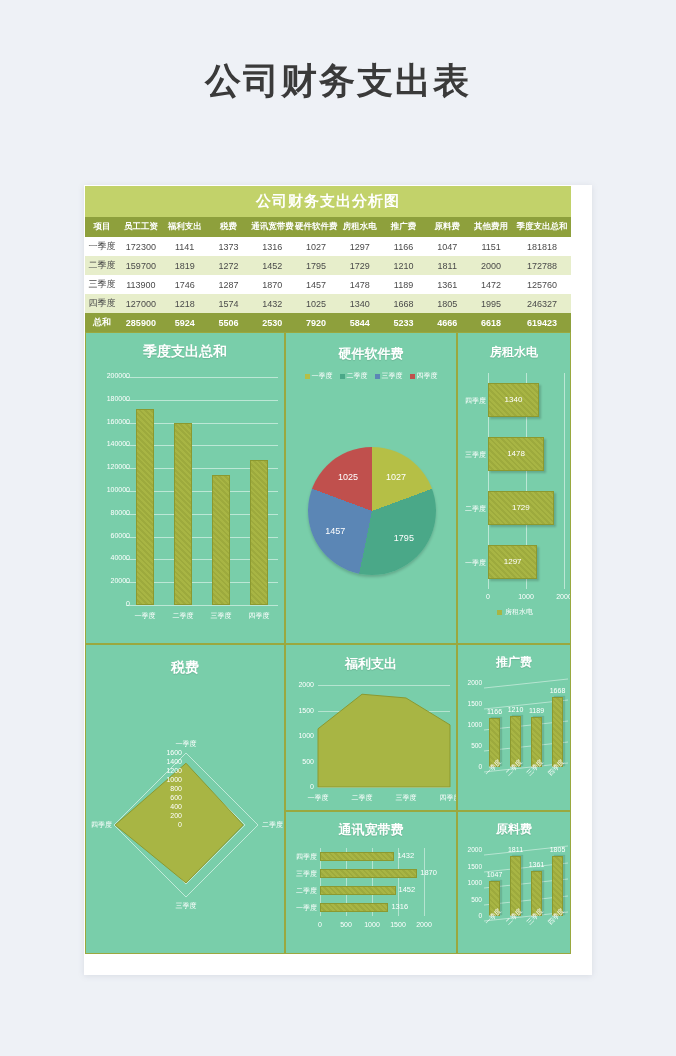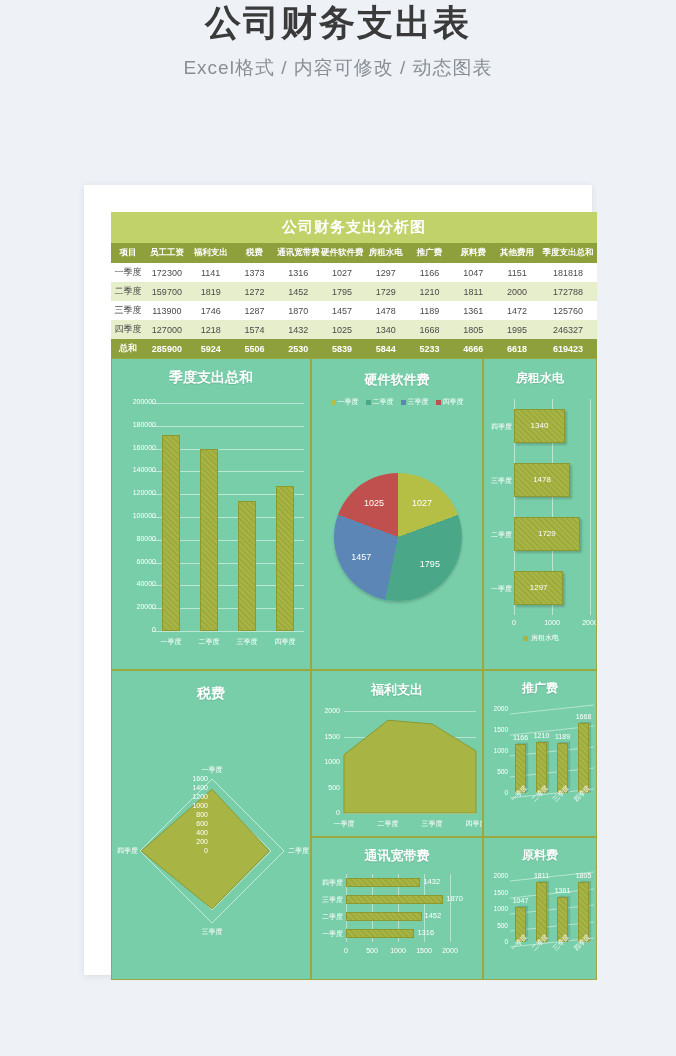--- a/index.html
+++ b/index.html
@@ -2,35 +2,35 @@
 <html><head>
 <meta charset="utf-8">
 <style>
   * { box-sizing: border-box; margin: 0; padding: 0; }
   body {
     width: 676px; height: 1056px;
     background: #eef1f6;
     font-family: "Liberation Sans", "DejaVu Sans", sans-serif;
     overflow: hidden;
   }
-  .page-header { text-align: center; }
+  .page-header { text-align: center; padding-top: 58px; }
   .page-title {
     font-size: 36px; font-weight: bold; color: #3a3a3a;
     letter-spacing: 2px; line-height: 1.3;
   }
   .page-subtitle {
     font-size: 19px; color: #8a8f96; margin-top: 8px; letter-spacing: 1px;
   }
 
   .card {
     position: absolute; left: 84px; top: 185px;
     width: 508px; height: 790px;
     background: #ffffff;
     box-shadow: 0 1px 6px rgba(120,130,150,0.18);
-    padding: 27px;
+    padding: 1px;
   }
   .sheet { width: 486px; height: 768px; position: relative; }
 
   
   .tbl-title {
     height: 31px; background: #c2d26a; color: #ffffff;
     font-size: 15px; font-weight: bold; letter-spacing: 1px;
     display: flex; align-items: center; justify-content: center;
   }
   table.exp { width: 100%; border-collapse: collapse; table-layout: fixed; }
@@ -70,21 +70,20 @@
   .legend-row {
     display: flex; justify-content: center; gap: 7px;
     font-size: 7px; color: #ffffff;
   }
 </style>
 </head>
 <body>
 
 <div class="page-header">
   <div class="page-title">公司财务支出表</div>
-  <div class="page-subtitle">Excel格式 / 内容可修改 / 动态图表</div>
 </div>
 
 <div class="card">
   <div class="sheet">
 
     <div class="tbl-title">公司财务支出分析图</div>
 
     <table class="exp">
       <thead>
           <tr id="thead-row">
@@ -153,21 +152,21 @@
             <td>1805</td>
             <td>1995</td>
             <td>246327</td>
           </tr>
           <tr class="total">
             <td>总和</td>
             <td>285900</td>
             <td>5924</td>
             <td>5506</td>
             <td>2530</td>
-            <td>5839</td>
+            <td>7920</td>
             <td>5844</td>
             <td>5233</td>
             <td>4666</td>
             <td>6618</td>
             <td>619423</td>
           </tr>
         </tbody>
     </table>
 
     <div class="grid">

